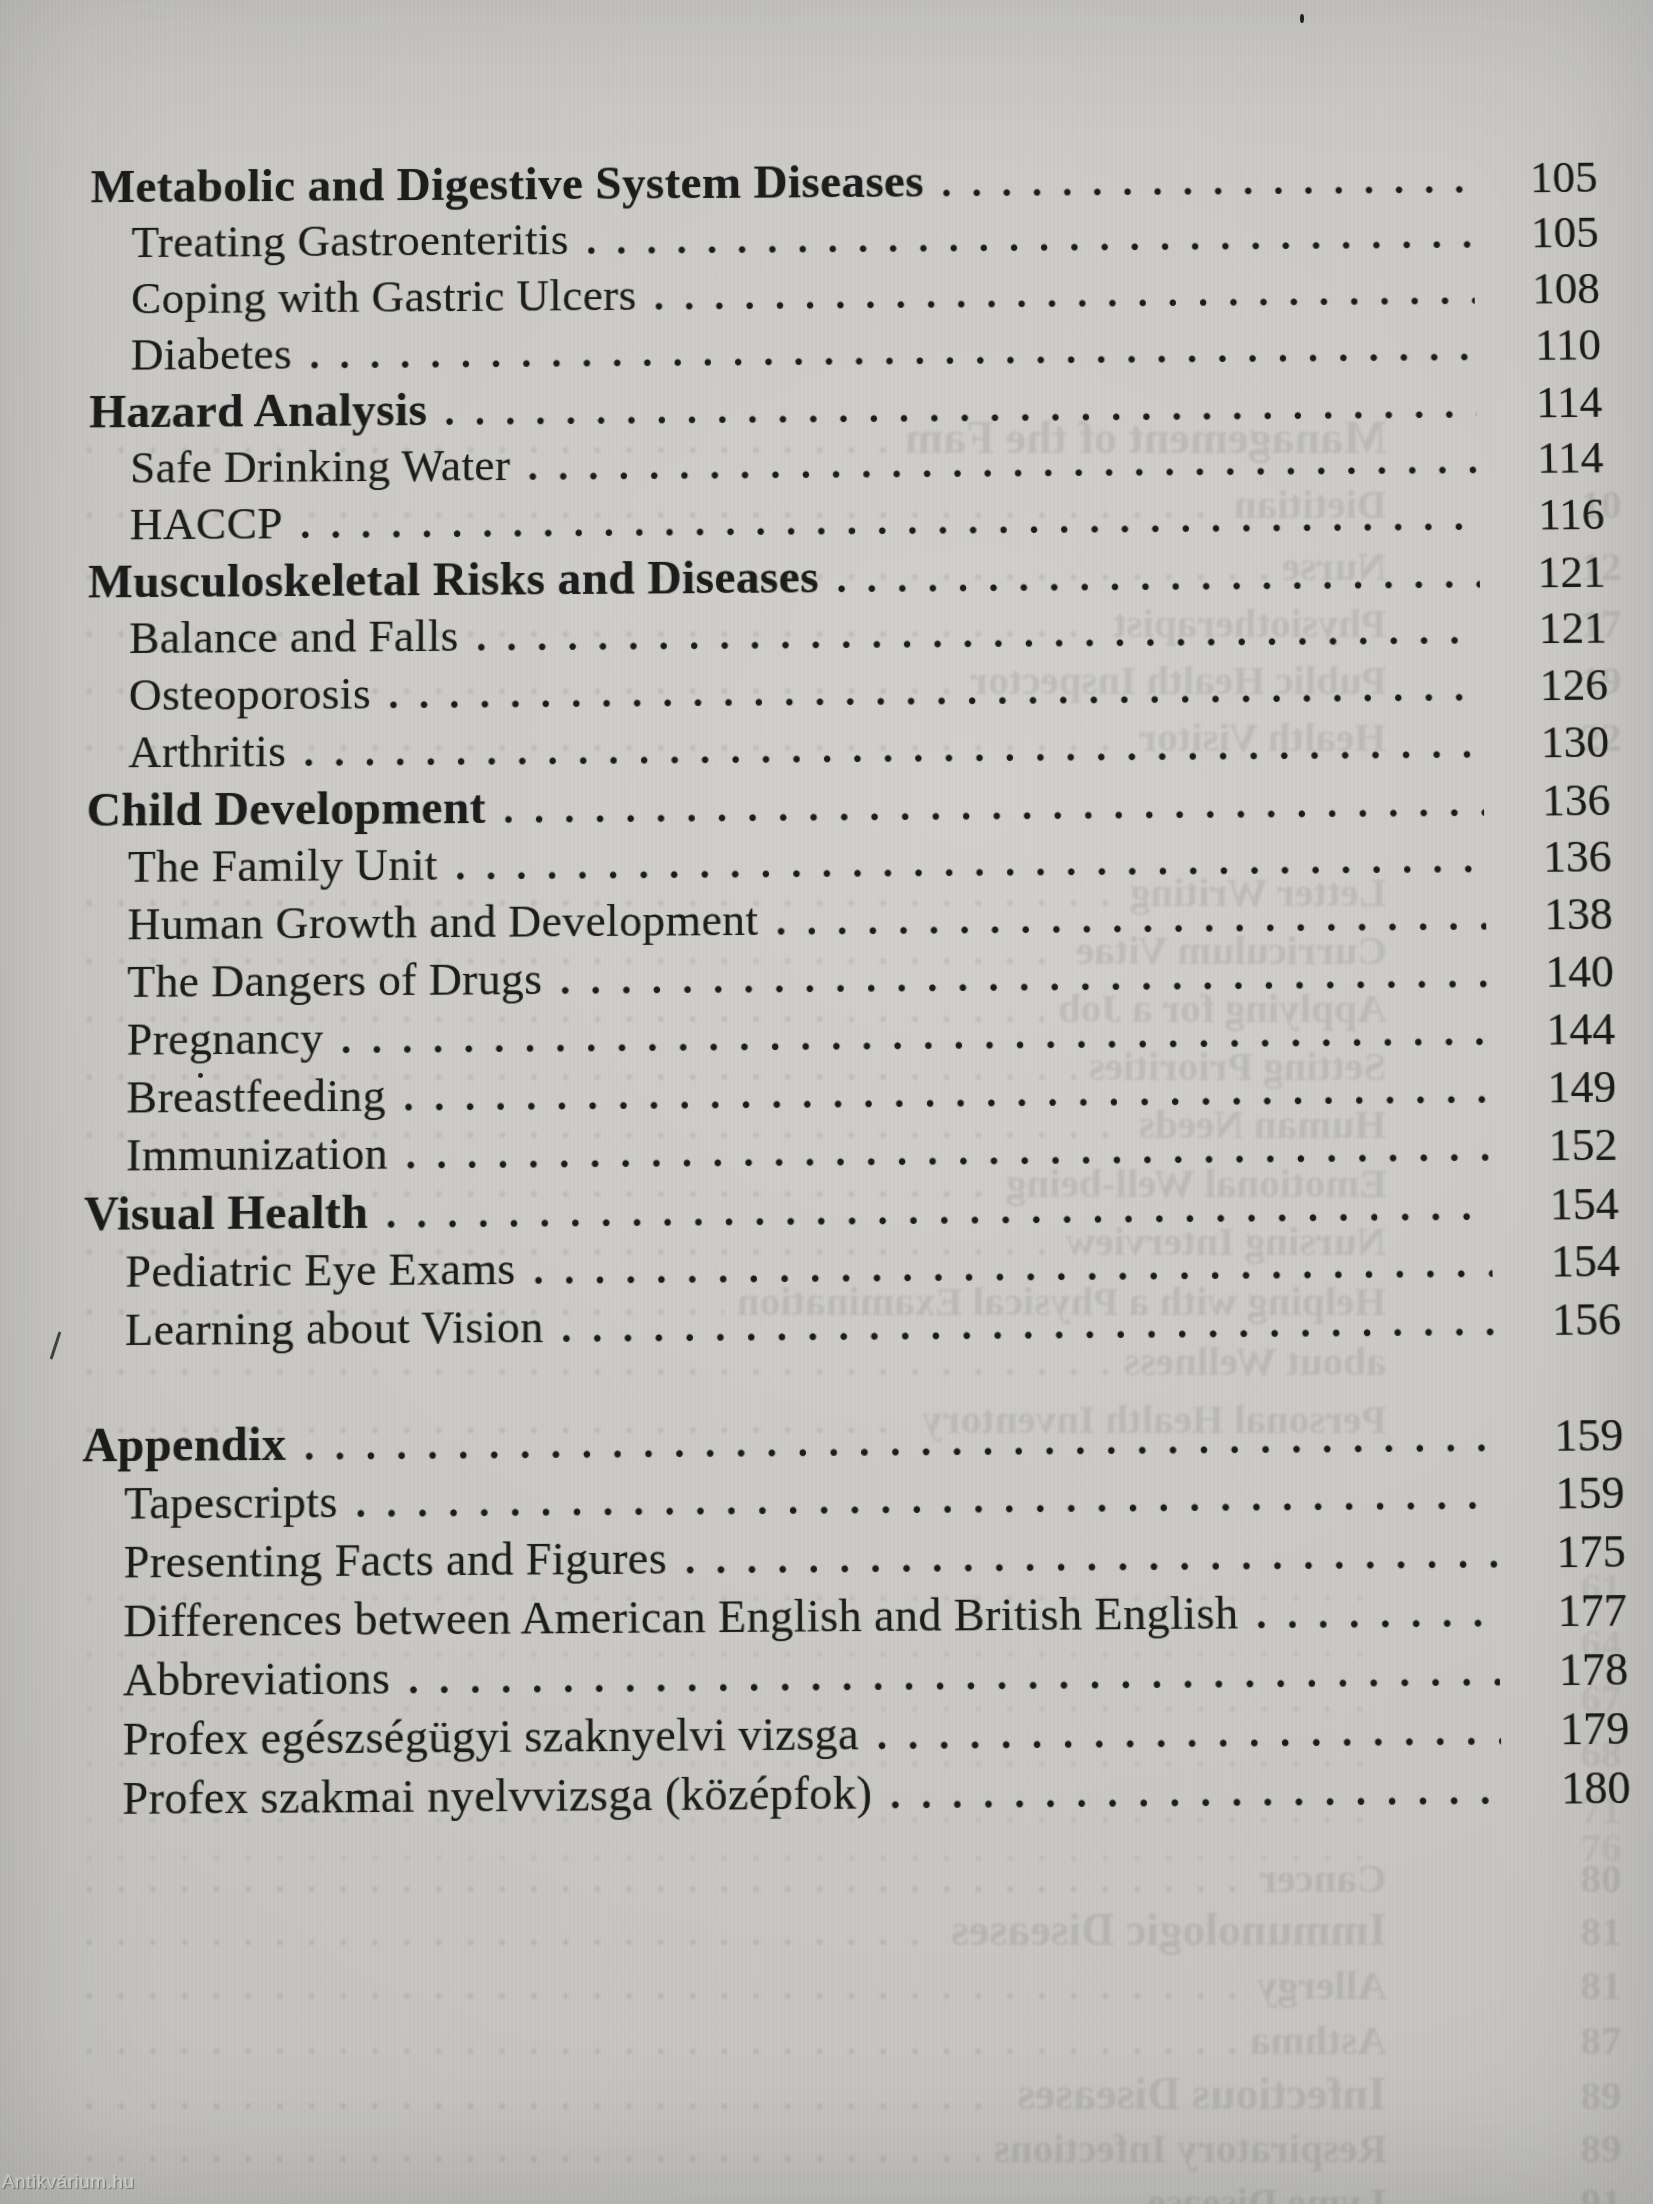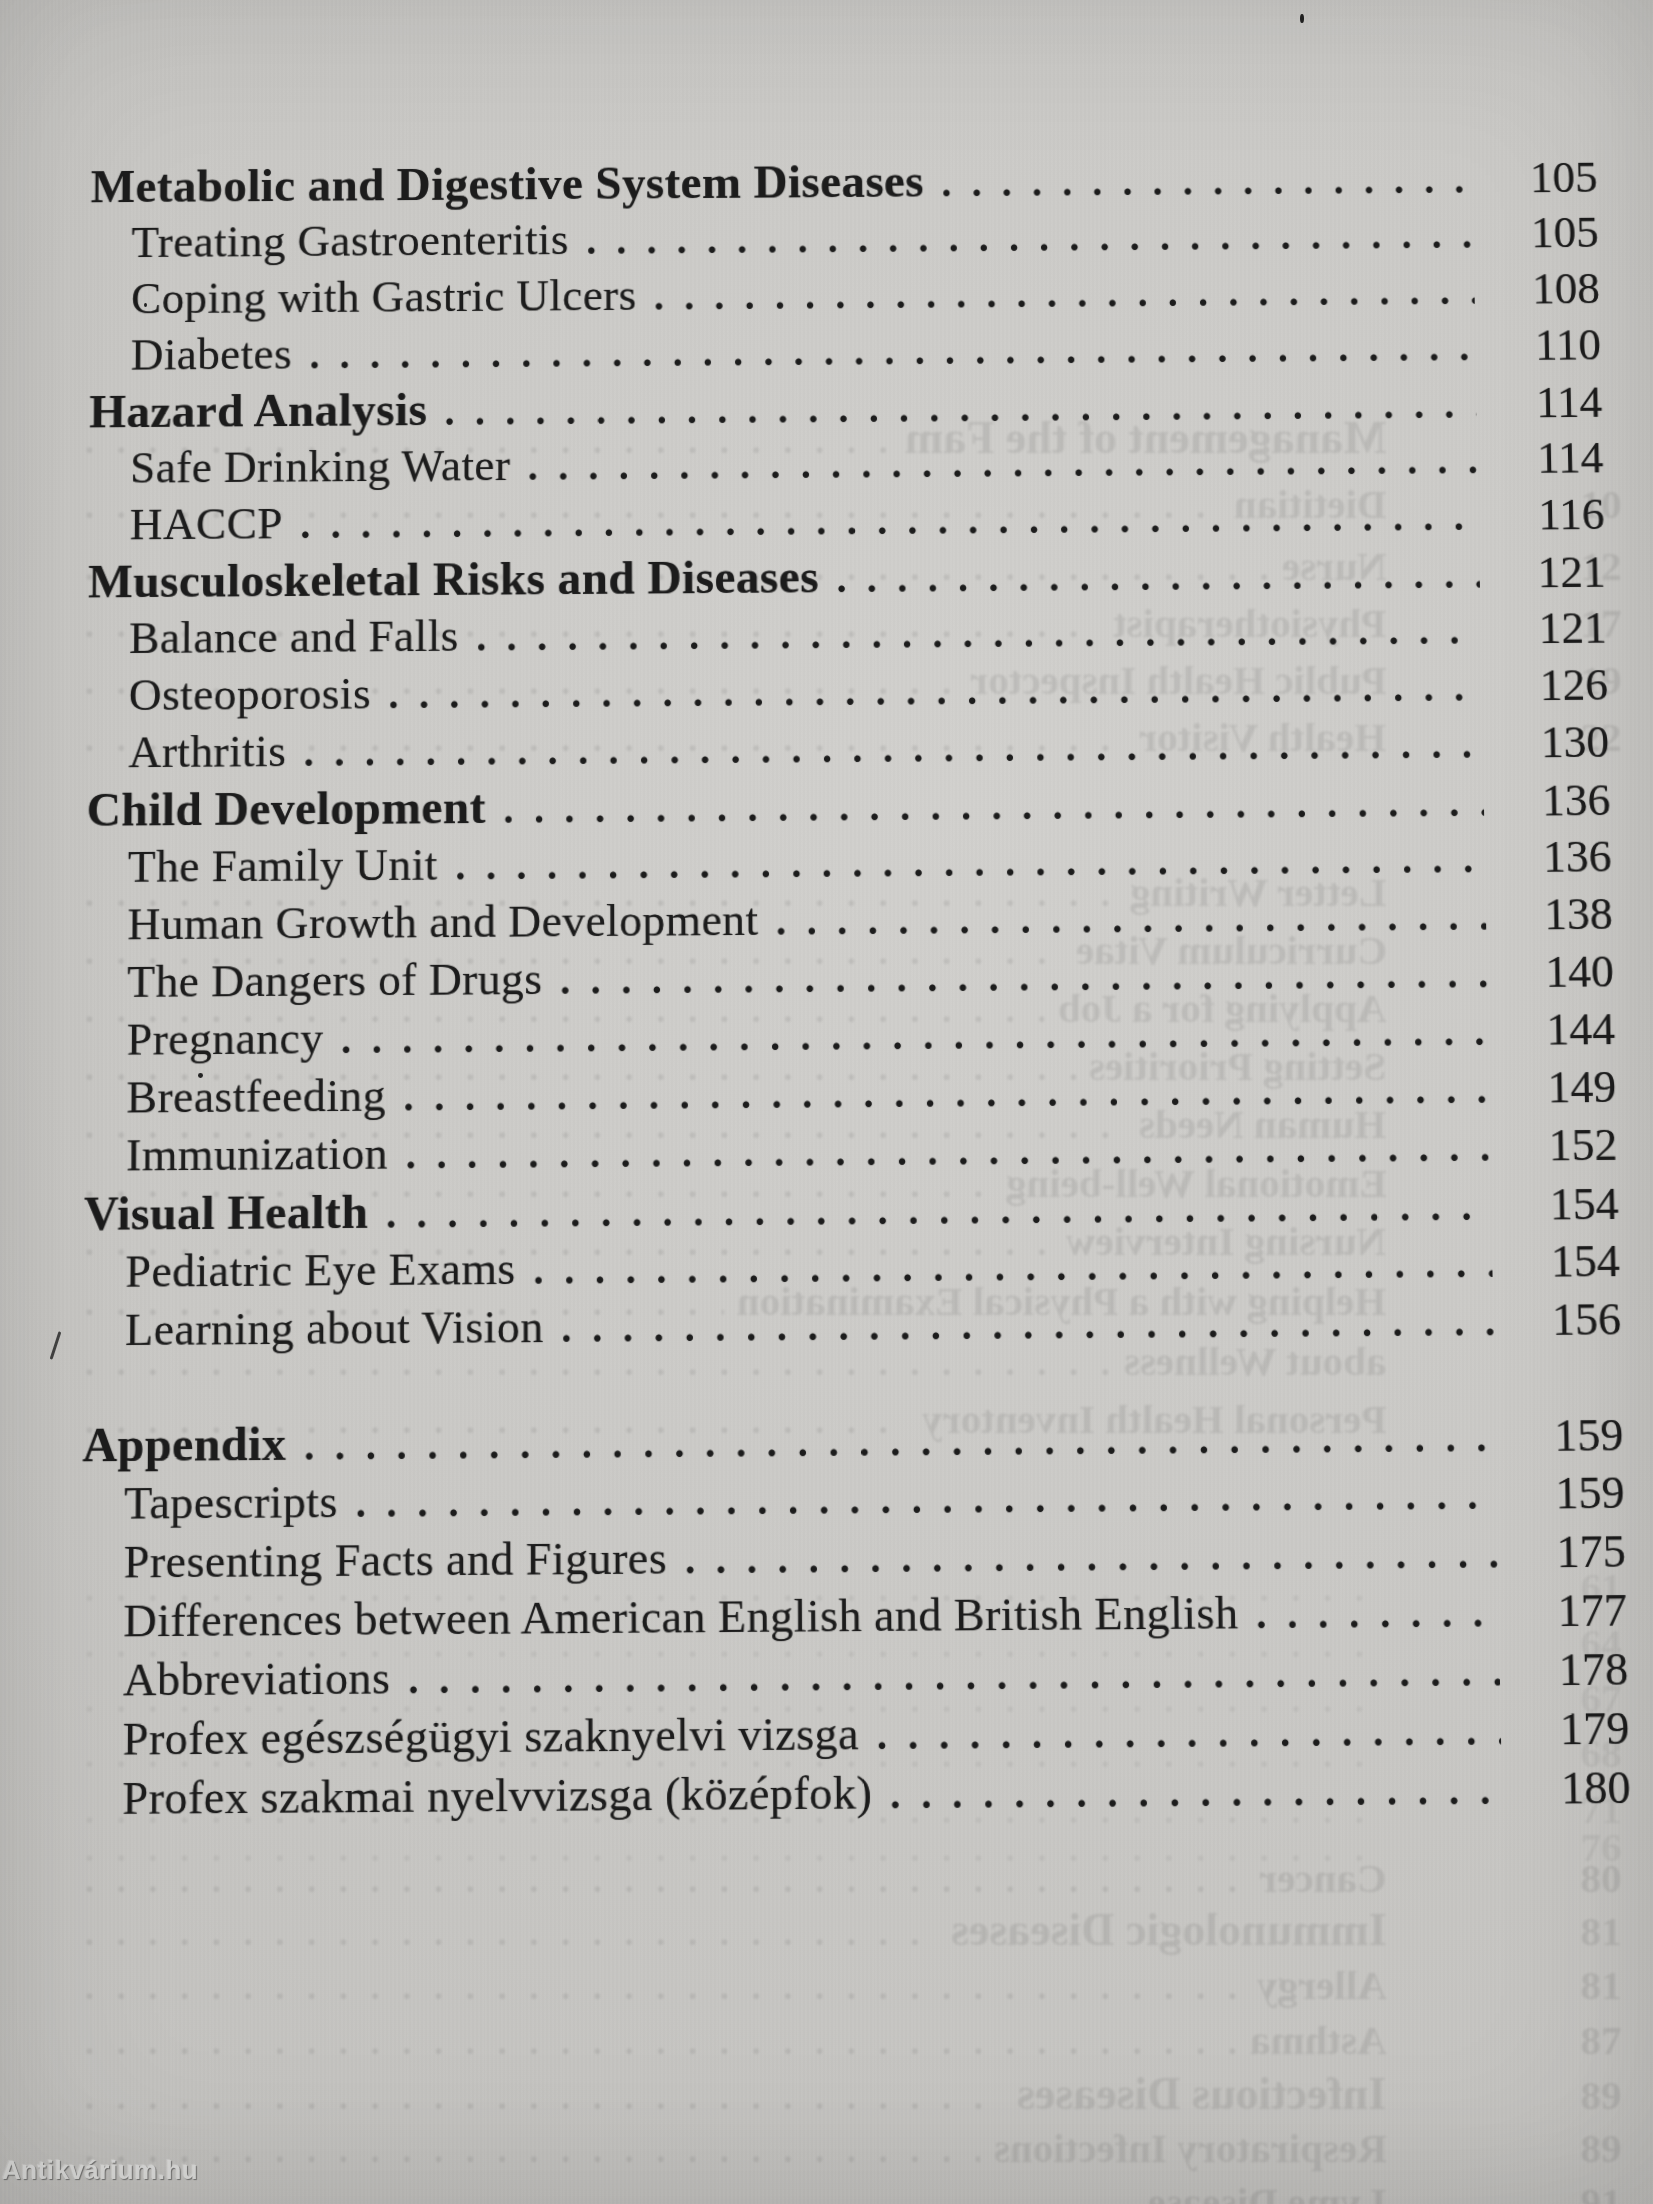--- a/index.html
+++ b/index.html
@@ -73,23 +73,23 @@
 
   
   .speck{position:absolute;background:#232323;border-radius:50%;}
   .slash-mark{
     position:absolute;left:54px;top:1331px;width:2.9px;height:29px;
     background:#2a2a2a;transform:rotate(18deg);border-radius:1.9px;opacity:0.85;
   }
 
   
   .watermark{
-    position:absolute;left:1.9px;bottom:19px;
+    position:absolute;left:1.9px;bottom:12px;
     font-family:"Liberation Sans","DejaVu Sans",sans-serif;
-    font-weight:700;font-size:26px;letter-spacing:0.5px;
+    font-weight:400;font-size:19px;letter-spacing:0.5px;
     color:#dededc;
     text-shadow:1px 1px 1px rgba(40,40,40,0.55), -1px -1px 1px rgba(255,255,255,0.25);
     opacity:0.95;
   }
 </style>
 </head>
 <body>
 
 <div class="page">
 

